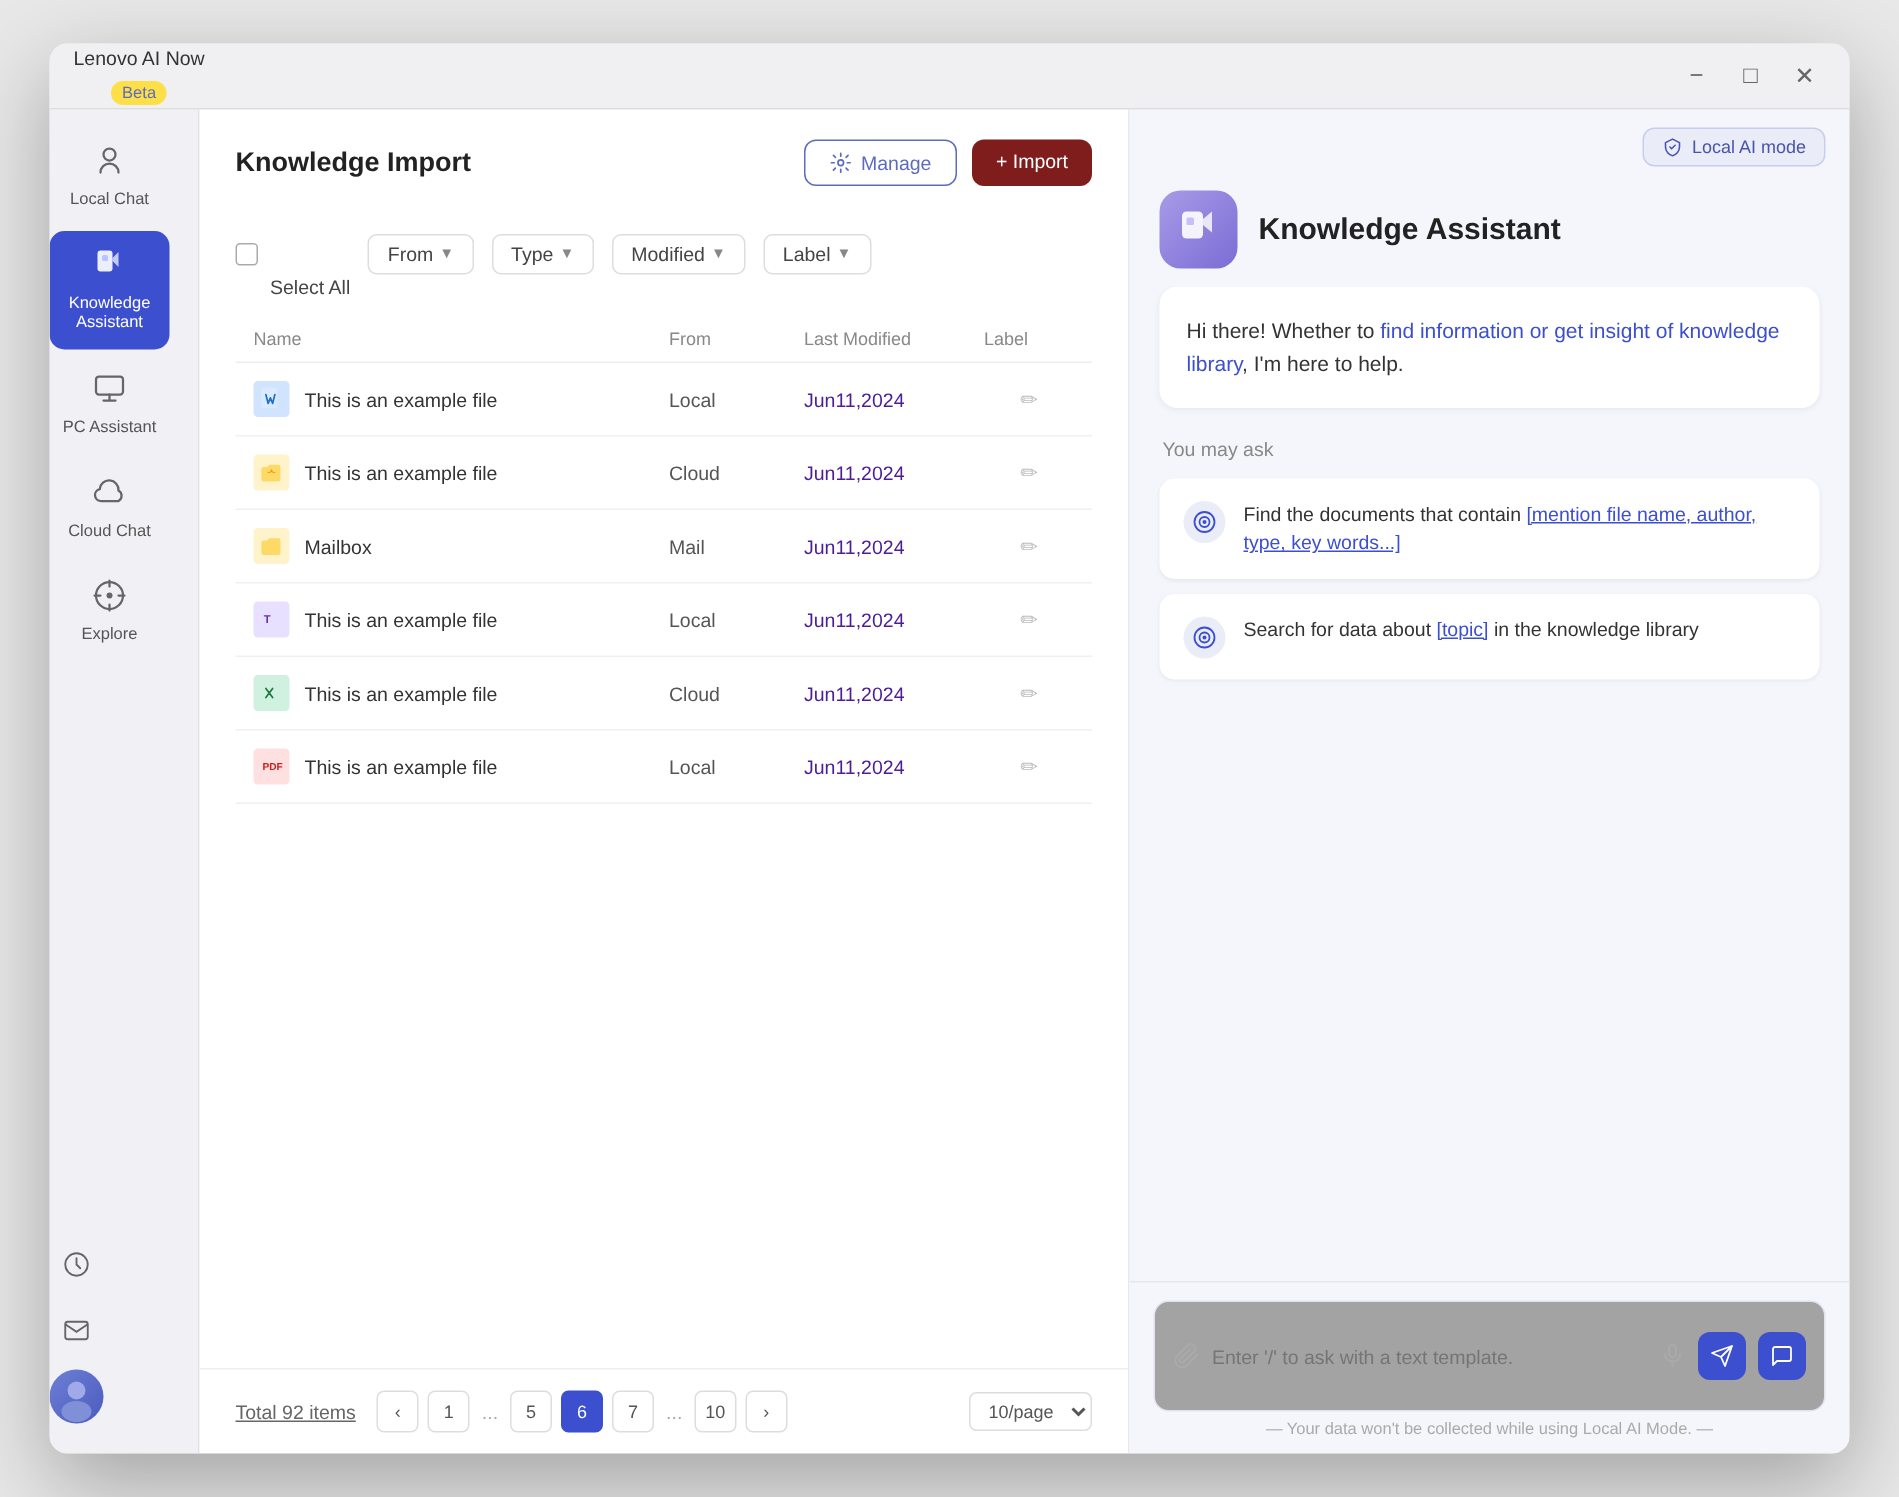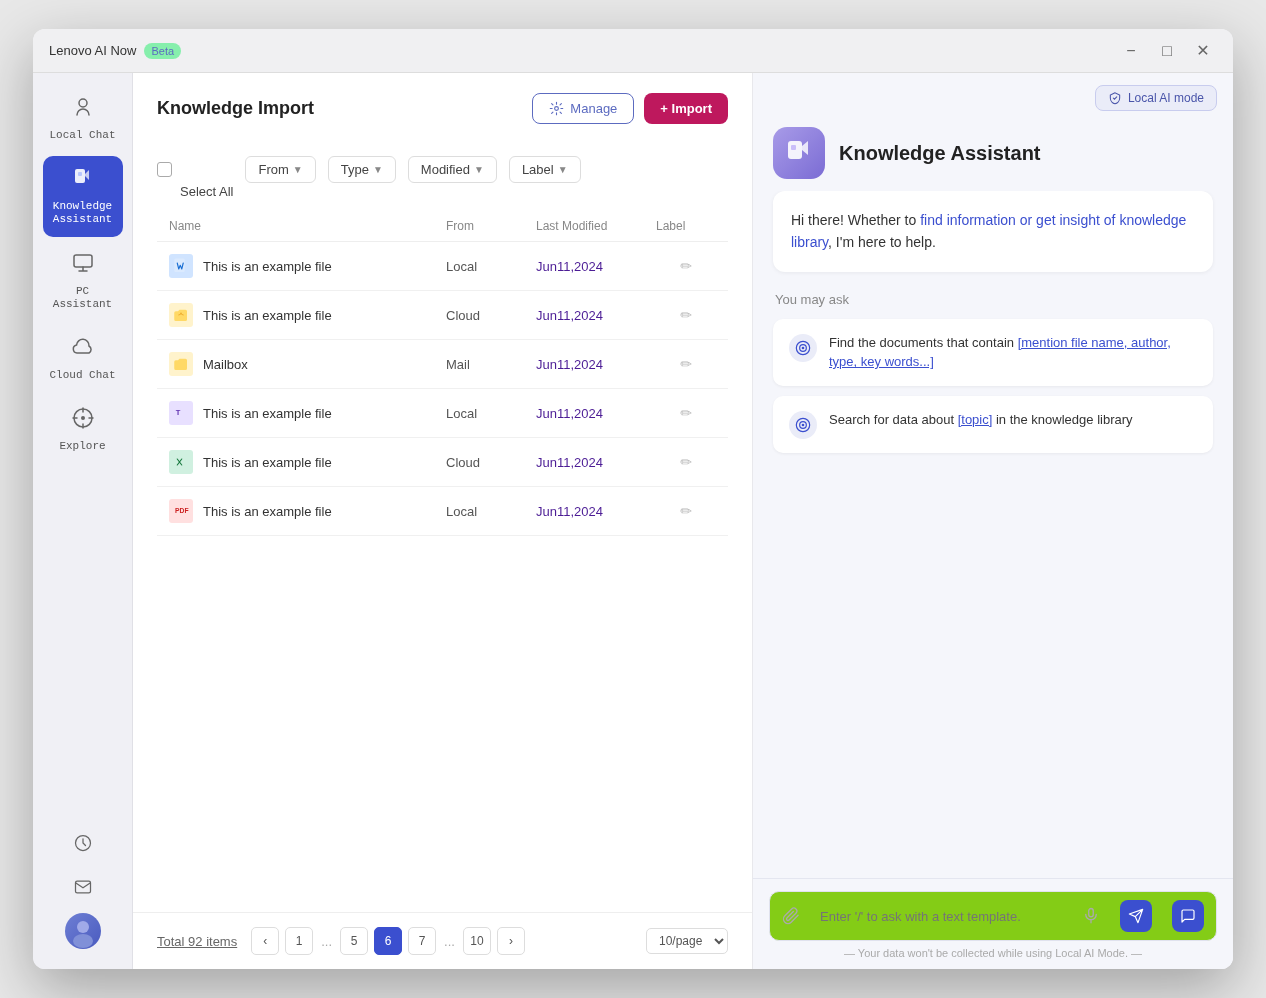--- a/index.html
+++ b/index.html
@@ -31,23 +31,24 @@
       border-bottom: 1px solid #ddd;
       flex-shrink: 0;
     }
     .titlebar-title {
       font-size: 13px;
       font-weight: 500;
       color: #333;
       display: flex;
       align-items: center;
       gap: 8px;
+      flex-direction: column;
     }
     .beta-badge {
-      background: #86efac;
+      background: #fde047;
       color: #5c6bc0;
       font-size: 11px;
       padding: 2px 7px;
       border-radius: 10px;
       font-weight: 500;
     }
     .window-controls {
       margin-left: auto;
       display: flex;
       gap: 8px;
@@ -69,25 +70,24 @@
       display: flex;
       flex: 1;
       overflow: hidden;
     }
     
     .sidebar {
       width: 100px;
       background: #f0f0f5;
       display: flex;
       flex-direction: column;
-      align-items: center;
+      align-items: flex-start;
       padding: 12px 0;
       border-right: 1px solid #e0e0e6;
       flex-shrink: 0;
-      font-family: Liberation Mono, monospace;
     }
     .sidebar-item {
       width: 80px;
       display: flex;
       flex-direction: column;
       align-items: center;
       padding: 10px 6px;
       border-radius: 10px;
       cursor: pointer;
       margin-bottom: 4px;
@@ -171,30 +171,29 @@
       border: 1.5px solid #5c6bc0;
       background: transparent;
       color: #5c6bc0;
       border-radius: 8px;
       cursor: pointer;
       font-size: 13px;
       font-weight: 500;
     }
     .btn-import {
       display: flex;
-      align-items: center;
       gap: 6px;
       padding: 7px 16px;
       border: none;
-      background: #be185d;
+      background: #7f1d1d;
       color: #fff;
       border-radius: 8px;
       cursor: pointer;
       font-size: 13px;
-      font-weight: 700;
+      font-weight: 400;
     }
     .filter-bar {
       padding: 0 24px 12px;
       display: flex;
       align-items: center;
       gap: 12px;
     }
     .select-all-wrap {
       display: flex;
       align-items: center;
@@ -422,27 +421,27 @@
       font-size: 13px;
       cursor: pointer;
       padding: 6px 2px;
     }
     .assistant-input-area {
       padding: 12px 16px 8px;
       background: #f5f6fb;
       border-top: 1px solid #e4e6f0;
     }
     .input-row {
-      background: #84cc16;
+      background: #a3a3a3;
       border-radius: 10px;
       border: 1px solid #e0e2ee;
       display: flex;
       align-items: center;
-      padding: 8px 12px;
-      gap: 20px;
+      padding: 20px 12px;
+      gap: 8px;
     }
     .input-attach-btn {
       background: none;
       border: none;
       cursor: pointer;
       color: #aaa;
       font-size: 18px;
       display: flex;
       align-items: center;
     }

